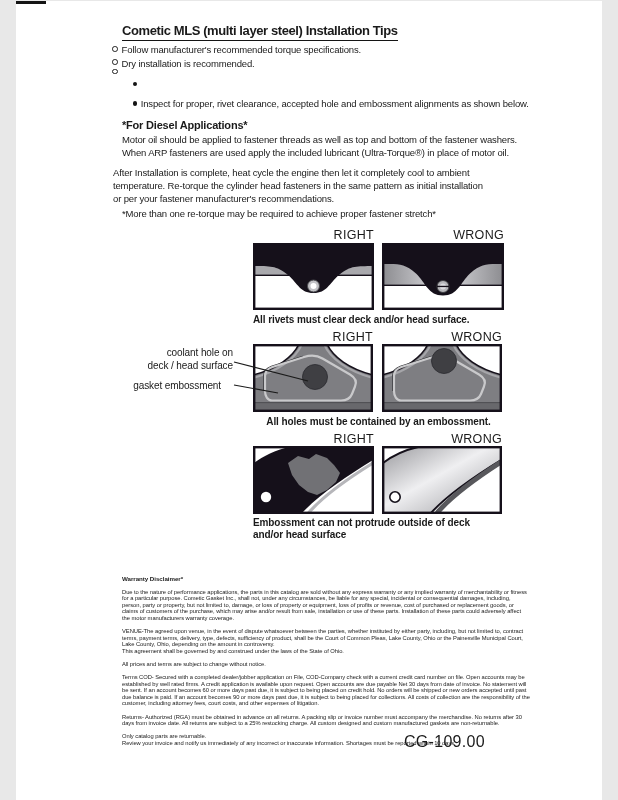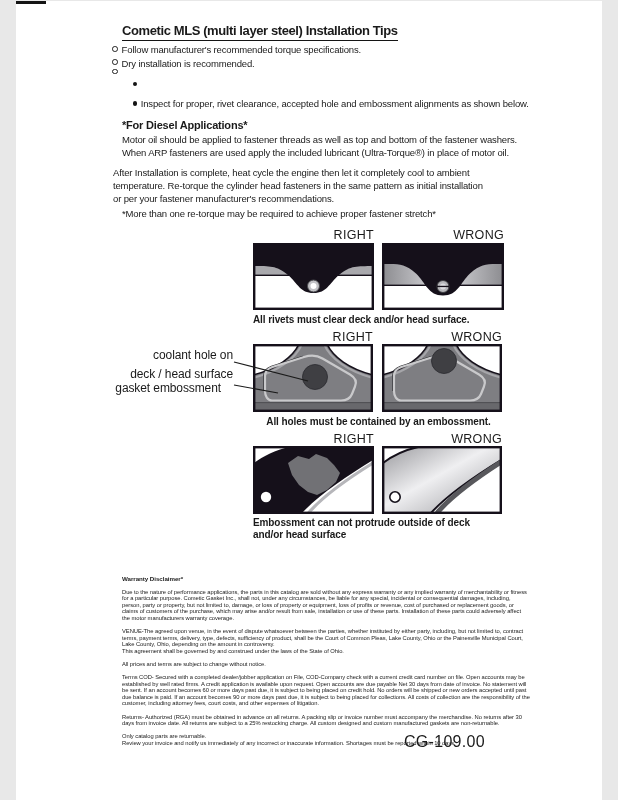--- a/index.html
+++ b/index.html
@@ -32,21 +32,21 @@
   .body-para{font-size:9.5px;line-height:13px;letter-spacing:-0.15px;white-space:pre-line;}
   #diesel-para1{left:106px;top:132px;width:440px;}
   #diesel-para2{left:97px;top:165px;width:440px;}
   #diesel-note{left:106px;top:206px;width:440px;}
   
   .rw-label{font-size:12.5px;font-weight:500;letter-spacing:0.3px;text-align:right;width:121px;}
   .diag-caption{font-size:10px;font-weight:600;letter-spacing:-0.1px;white-space:pre-line;line-height:12px;}
   .diag-box{line-height:0;}
   .diag-box svg{display:block;}
   
-  .annot{font-size:12px;line-height:19px;letter-spacing:-0.1px;text-align:right;
+  .annot{font-size:10px;line-height:13px;letter-spacing:-0.1px;text-align:right;
          white-space:pre-line;width:117px;}
   
   #disclaimer{left:106px;top:575px;width:408px;font-size:5.8px;line-height:6.6px;
               letter-spacing:-0.05px;color:#222;}
   #disclaimer-heading{font-size:6.2px;font-weight:700;margin:0 0 6px 0;}
   #disclaimer p{margin:0 0 6.5px 0;white-space:pre-line;}
   
   #page-code{left:388px;top:732px;font-size:16px;letter-spacing:0.3px;}
   
   #corner-mark{left:0;top:0;width:30px;height:3px;background:#141414;}

